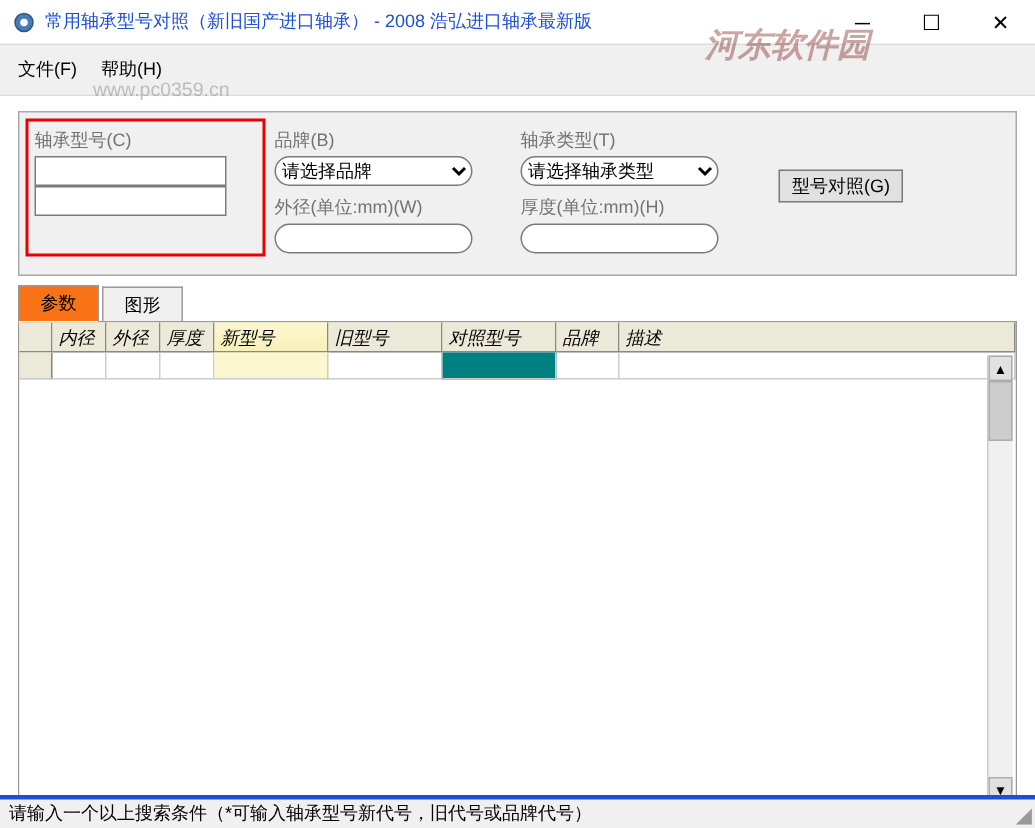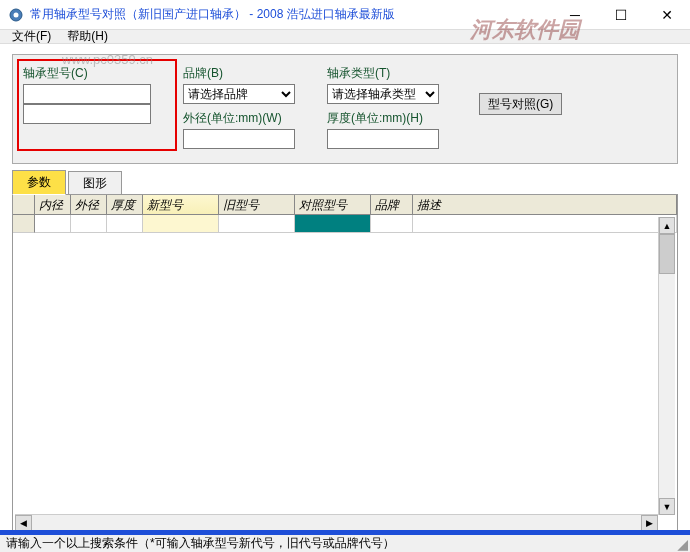--- a/index.html
+++ b/index.html
@@ -4,42 +4,42 @@
 <style>
 * { box-sizing: border-box; margin: 0; padding: 0; }
 body { font-family: "Microsoft YaHei", SimSun, sans-serif; font-size: 12px; background: #fff; width: 690px; height: 552px; overflow: hidden; position: relative; }
 
 .titlebar { height: 30px; background: #fff; border-bottom: 1px solid #ddd; display: flex; align-items: center; padding-left: 8px; }
 .titlebar .icon { width: 16px; height: 16px; margin-right: 6px; }
 .titlebar .title { flex: 1; color: #1d4ed8; font-size: 12px; }
 .titlebar .win-btns { display: flex; }
 .titlebar .win-btn { width: 46px; height: 30px; display: flex; align-items: center; justify-content: center; font-size: 14px; color: #000; cursor: pointer; }
 
-.menubar { height: 14px; background: #f0f0f0; display: flex; align-items: center; padding-left: 4px; border-bottom: 1px solid #ddd; }
+.menubar { height: 34px; background: #f0f0f0; display: flex; align-items: center; padding-left: 4px; border-bottom: 1px solid #ddd; }
 .menubar .menu-item { padding: 2px 8px; cursor: pointer; }
 
 .watermark { position: absolute; top: 15px; right: 110px; color: #7f1d1d; font-size: 22px; font-weight: bold; opacity: 0.4; pointer-events: none; z-index: 100; font-style: italic; }
 .watermark2 { position: absolute; top: 52px; left: 62px; color: #888; font-size: 13px; opacity: 0.5; pointer-events: none; z-index: 100; }
 
 .search-panel { margin: 10px 12px 6px 12px; border: 1px solid #aaa; padding: 10px 10px 14px 10px; background: #f0f0f0; position: relative; }
 .search-row { display: flex; gap: 0; }
 .search-group { display: flex; flex-direction: column; margin-right: 18px; }
-.search-group label { margin-bottom: 2px; color: #14532d; font-size: 12px; }
+.search-group label { margin-bottom: 2px; color: #737373; font-size: 12px; }
 .search-group input[type="text"] { height: 20px; border: 1px solid #7a7a7a; padding: 0 3px; font-size: 12px; background: #fff; }
 .search-group select { height: 20px; border: 1px solid #7a7a7a; font-size: 12px; background: #fff; }
 .w120 { width: 128px; }
-.w130 { width: 112px; }
+.w130 { width: 132px; border-radius: 10px; }
 .highlight-box { position: absolute; border: 2px solid #e60000; top: 4px; left: 4px; width: 160px; height: 92px; pointer-events: none; z-index: 50; }
 
 .compare-btn { height: 22px; padding: 0 8px; border: 1px solid #7a7a7a; background: #e1e1e1; cursor: pointer; font-size: 12px; margin-top: 28px; margin-left: 22px; }
 
 .tabs-area { margin: 6px 12px 0 12px; }
 .tab-strip { display: flex; align-items: flex-end; height: 24px; }
 .tab { padding: 3px 14px; border: 1px solid #999; border-bottom: none; background: #f0f0f0; margin-right: 2px; cursor: pointer; font-size: 12px; position: relative; top: 1px; }
-.tab.active { background: #fde047; border-bottom: 1px solid #fff; z-index: 2; }
+.tab.active { background: #f97316; border-bottom: 1px solid #fff; z-index: 2; }
 .tab-content { border: 1px solid #999; background: #fff; height: 340px; position: relative; }
 
 .grid { width: 100%; }
 .grid-header { display: flex; background: #ece9d8; border-bottom: 1px solid #888; height: 20px; }
 .grid-header .cell { border-right: 1px solid #888; padding: 2px 4px; font-size: 12px; overflow: hidden; white-space: nowrap; background: #ece9d8; font-style: italic; }
 .grid-header .cell.sel-new { background: linear-gradient(#fdf7d0, #f8f0b8); }
 .grid-body-row { display: flex; height: 18px; }
 .grid-body-row .cell { border-right: 1px solid #ccc; border-bottom: 1px solid #ccc; font-size: 12px; overflow: hidden; }
 .cell.rownum { width: 22px; background: #ece9d8; border-right: 1px solid #888; }
 .cell.c-id { width: 36px; }
@@ -55,21 +55,21 @@
 .grid-body { height: 318px; overflow: auto; background: #fff; }
 .grid-empty { height: 100%; }
 
 .scrollbar-v { position: absolute; right: 2px; top: 22px; width: 17px; bottom: 18px; background: #f0f0f0; border-left: 1px solid #ccc; }
 .scrollbar-v .arrow { height: 17px; background: #e1e1e1; border: 1px solid #adadad; display: flex; align-items: center; justify-content: center; font-size: 9px; }
 .scrollbar-v .thumb { height: 40px; background: #cdcdcd; border: 1px solid #adadad; margin: 0; }
 .scrollbar-h { position: absolute; left: 2px; right: 19px; bottom: 2px; height: 17px; background: #f0f0f0; border-top: 1px solid #ccc; display: flex; }
 .scrollbar-h .arrow { width: 17px; background: #e1e1e1; border: 1px solid #adadad; display: flex; align-items: center; justify-content: center; font-size: 9px; }
 .scrollbar-h .track { flex: 1; }
 
-.statusbar { position: absolute; bottom: 0; left: 0; right: 0; height: 22px; border-top: 5px solid #1d4ed8; background: #f0f0f0; display: flex; align-items: center; padding-left: 6px; font-size: 12px; color: #000; }
+.statusbar { position: absolute; bottom: 0; left: 0; right: 0; height: 22px; border-top: 3px solid #1d4ed8; background: #f0f0f0; display: flex; align-items: center; padding-left: 6px; font-size: 12px; color: #000; }
 .statusbar .grip { margin-left: auto; margin-right: 2px; color: #999; font-size: 14px; }
 </style>
 </head>
 <body>
 
 <div class="titlebar">
   <span class="icon">
     <svg width="16" height="16" viewBox="0 0 16 16">
         <circle cx="8" cy="8" r="6" fill="#4a7db8" stroke="#2a5a8a"></circle>
         <circle cx="8" cy="8" r="2.5" fill="#fff"></circle>

